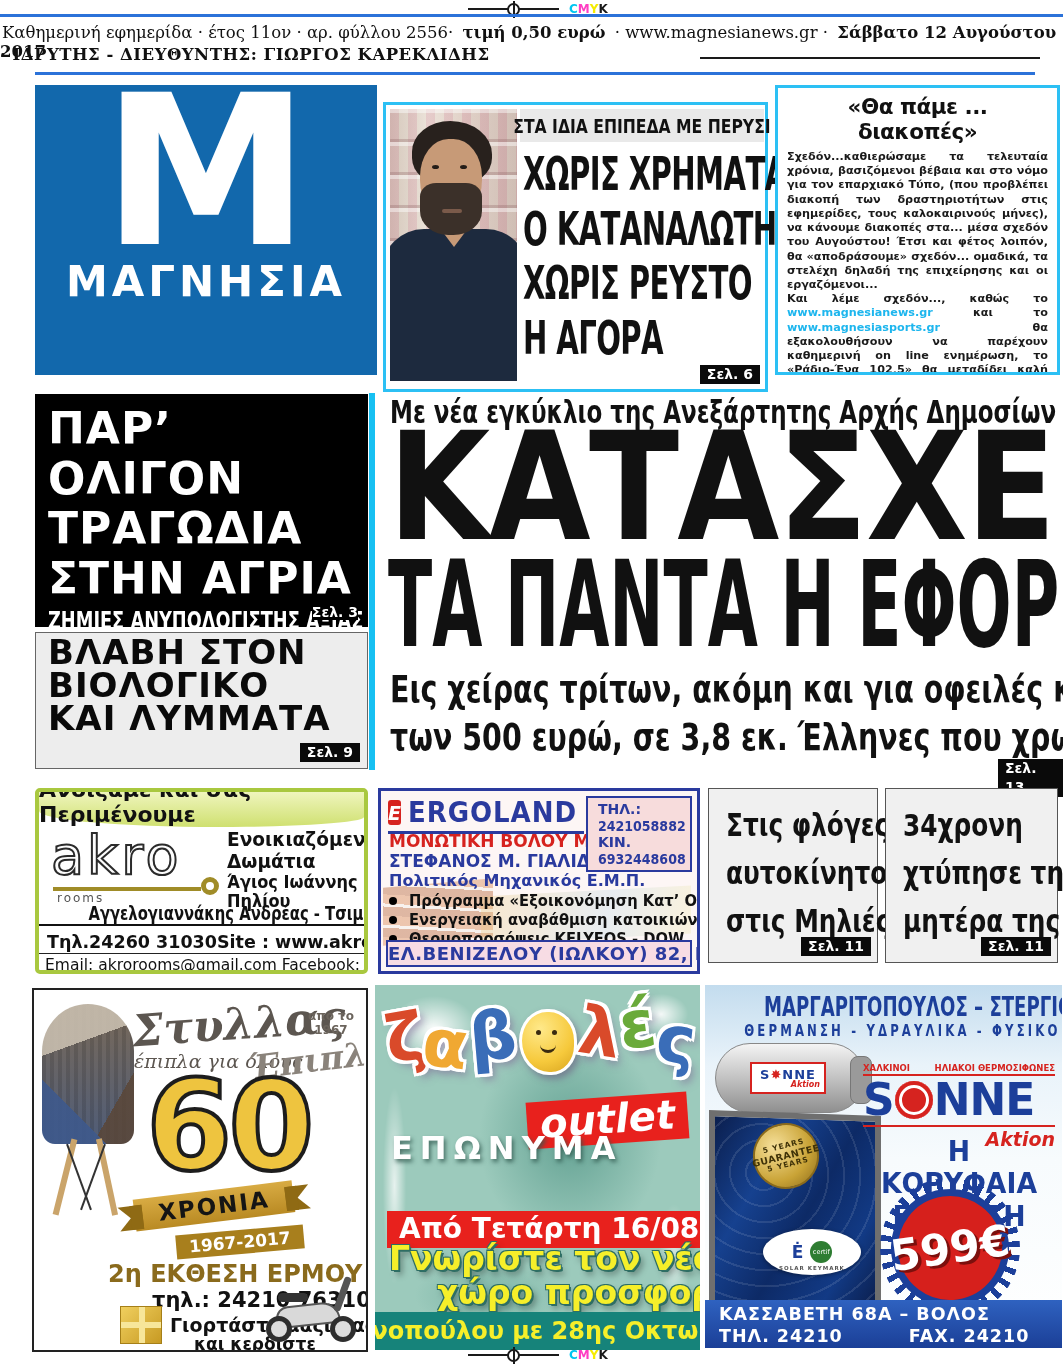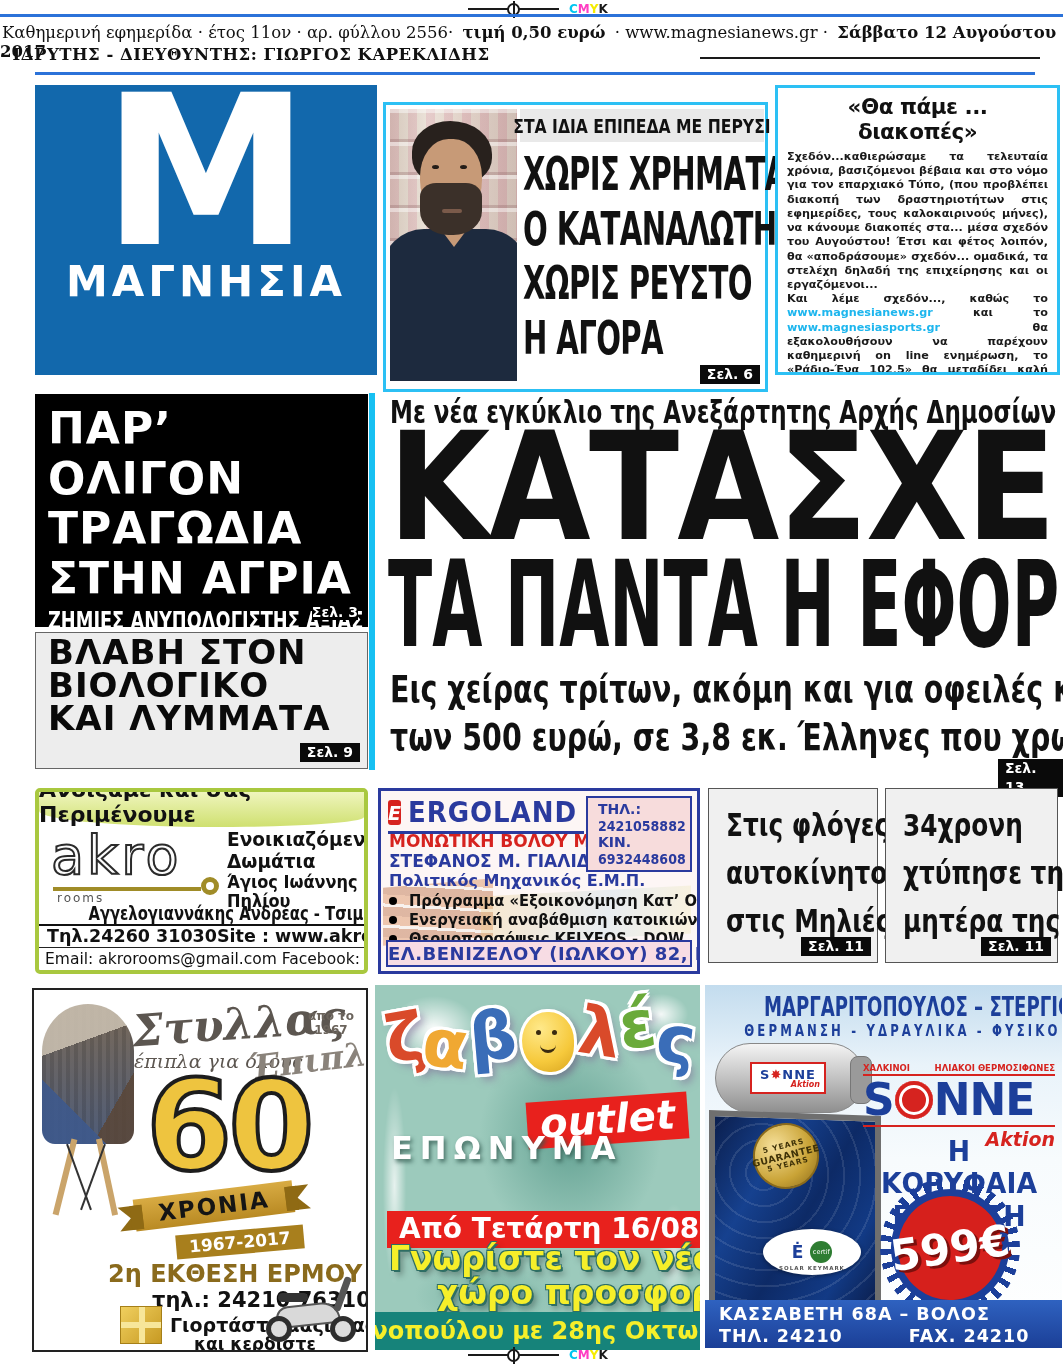--- a/index.html
+++ b/index.html
@@ -82,21 +82,21 @@
   .akro-body { position:relative; height:76px; }
   .akro-logo { position:absolute; left:12px; top:2px; font-size:54px; letter-spacing:3px; color:#fdfdfd; -webkit-text-stroke:2px #2b2b2b; line-height:1; }
   .akro-underline { position:absolute; left:14px; top:60px; width:148px; height:4px; background:#a08c28; }
   .akro-dot { position:absolute; left:162px; top:50px; width:18px; height:18px; border:5px solid #a08c28; border-radius:50%; background:#fff; }
   .akro-rooms { position:absolute; left:18px; top:64px; font-size:12px; color:#555; letter-spacing:2px; }
   .akro-right { position:absolute; left:188px; top:2px; width:142px; font-weight:bold; line-height:1.12; }
   .akro-right .r1 { font-size:19.5px; transform:scaleX(.95); transform-origin:left; white-space:nowrap; }
   .akro-right .r2 { font-size:17px; transform:scaleX(.95); transform-origin:left; white-space:nowrap; }
   .akro-owners { border-bottom:2.5px solid #111; text-align:center; font-weight:bold; font-size:18.5px; white-space:nowrap; }
   .akro-owners span { display:inline-block; transform:scaleX(.8); }
-  .akro-phone { display:flex; justify-content:space-between; padding:0 8px 1px; font-weight:bold; font-size:17.5px; border-bottom:1.5px solid #222; white-space:nowrap; }
+  .akro-phone { display:flex; justify-content:space-between; padding:6px 8px 1px; font-weight:bold; font-size:17.5px; border-bottom:1.5px solid #222; white-space:nowrap; }
   .akro-email { font-size:15.5px; padding:2px 6px; white-space:nowrap; }
 
   
   .ergo { left:378px; top:788px; width:322px; height:186px; border:3px solid #2a3a9e; background:#fdf6f5; overflow:hidden; }
   .ergo-bg { position:absolute; left:2px; top:92px; width:110px; height:58px; opacity:.45; transform:skewY(-5deg);
     background:repeating-linear-gradient(8deg,#d98a57 0 9px,#b96a3e 9px 18px,#f2ede6 18px 21px); }
   .ergo-bg2 { position:absolute; left:100px; top:100px; width:210px; height:48px; opacity:.35;
     background:linear-gradient(100deg, rgba(240,200,120,.9), rgba(130,190,220,.5) 60%, rgba(240,230,160,.8)); transform:skewY(-3deg); }
   .ergo-logo-row { position:absolute; left:7px; top:5px; display:flex; align-items:center; gap:7px; border-bottom:3px solid #2a3a9e; padding-bottom:2px; width:196px; }
   .ergo-e { width:26px; height:25px; background:#d6231f; color:#fff; font-weight:bold; font-style:italic; font-size:19px; display:flex; align-items:center; justify-content:center; border-radius:3px; }

